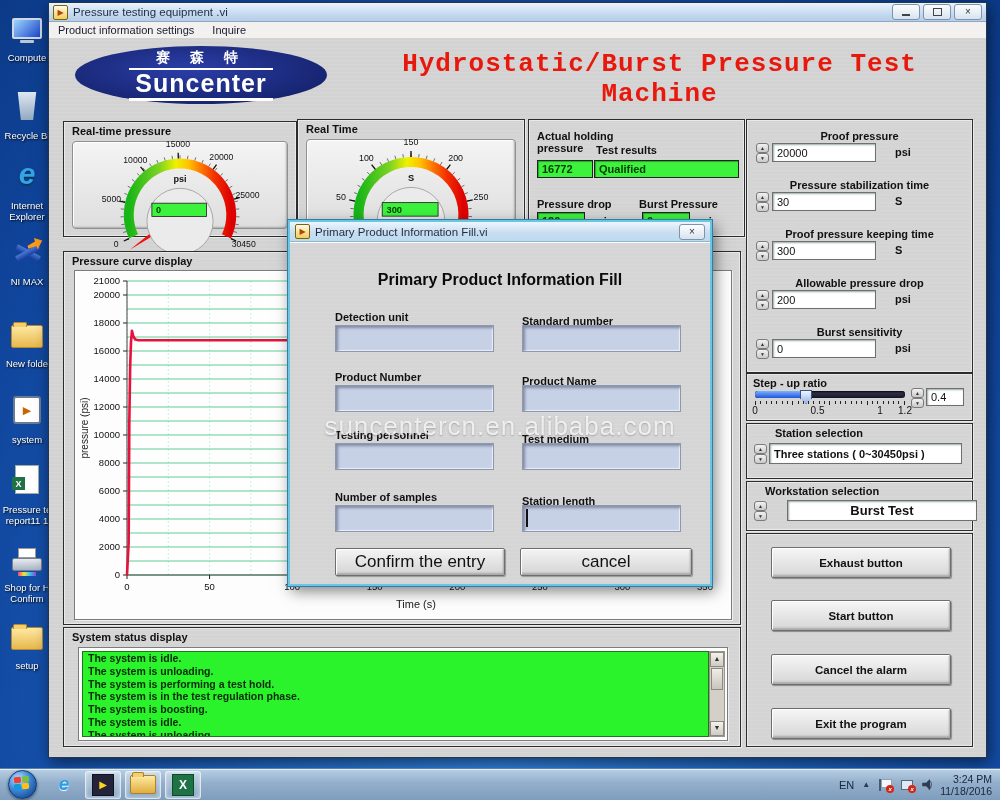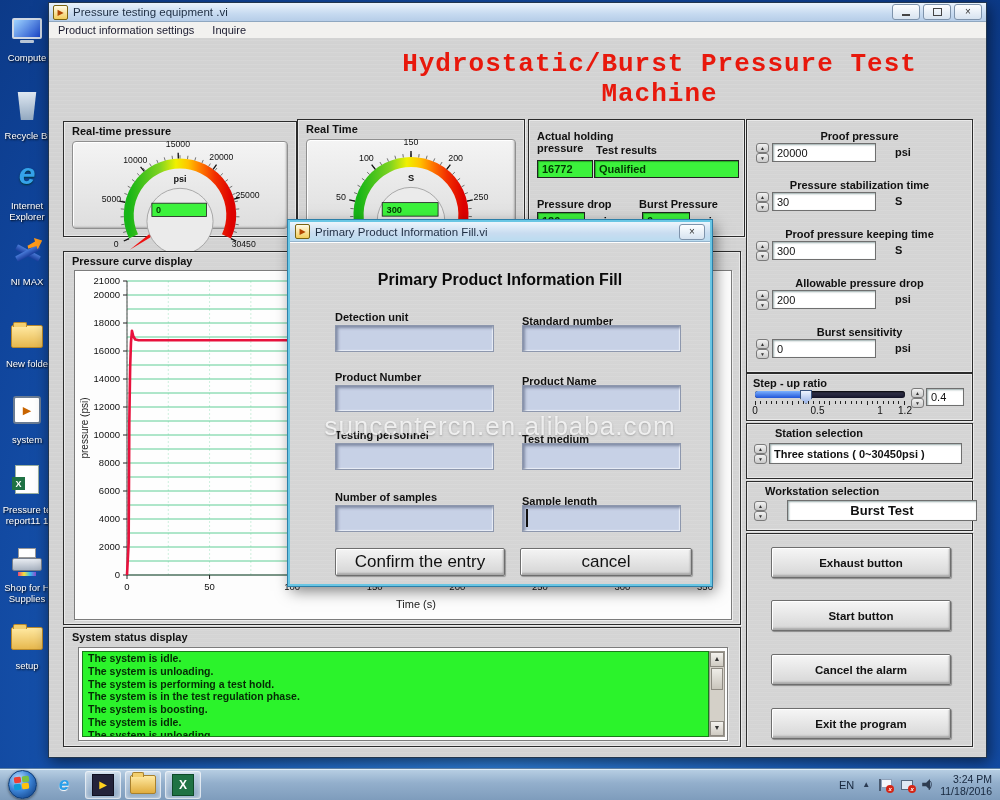--- a/index.html
+++ b/index.html
@@ -204,21 +204,21 @@
       <div class="dicon" style="top: 536px;">
         <div class="glyphwrap">
           <div class="g-printer">
             <div class="paper"></div>
             <div class="pbody"></div>
             <div class="ink"></div>
           </div>
         </div>
         <div class="dlabel">
           <div>Shop for H</div>
-          <div>Supplies</div>
+          <div>Confirm</div>
         </div>
       </div>
       <div class="dicon" style="top: 614px;">
         <div class="glyphwrap">
           <div class="g-folder"></div>
         </div>
         <div class="dlabel">
           <div>setup</div>
         </div>
       </div>
@@ -238,20 +238,24 @@
         <span class="wb">×</span>
       </span>
     </div>
     <div class="menubar" id="menubar">
         <span class="menuitem">Product information settings</span>
         <span class="menuitem">Inquire</span>
       </div>
 
     <div class="wbody">
       <div class="banner">
+        <div class="logo">
+          <div class="logo-cn">赛 森 特</div>
+          <div class="logo-en">Suncenter</div>
+        </div>
         <div class="headline">Hydrostatic/Burst Pressure Test Machine</div>
       </div>
 
       <div class="panel" id="gauge-panel-0" style="left:14px;top:83px;width:232px;height:114px;">
         <span class="ptitle">Real-time pressure</span>
         <div class="gaugebox"><svg id="gsvg0" viewBox="0 0 230 104" preserveAspectRatio="xMidYMid meet">
               <defs>
                 <linearGradient id="ggrad0" x1="0" y1="0" x2="1" y2="0">
                   <stop offset="0%" stop-color="#17b517"></stop>
                   <stop offset="30%" stop-color="#7ed321"></stop>
@@ -637,21 +641,21 @@
           <div class="dfield-label" style="left: 45px; top: 128px;">Product Number</div>
           <div class="dfield-box" style="left: 45px; top: 142px;"></div>
           <div class="dfield-label" style="left: 232px; top: 132px;">Product Name</div>
           <div class="dfield-box" style="left: 232px; top: 142px;"></div>
           <div class="dfield-label" style="left: 45px; top: 186px;">Testing personnel</div>
           <div class="dfield-box" style="left: 45px; top: 200px;"></div>
           <div class="dfield-label" style="left: 232px; top: 190px;">Test medium</div>
           <div class="dfield-box" style="left: 232px; top: 200px;"></div>
           <div class="dfield-label" style="left: 45px; top: 248px;">Number of samples</div>
           <div class="dfield-box" style="left: 45px; top: 262px;"></div>
-          <div class="dfield-label" style="left: 232px; top: 252px;">Sample length</div>
+          <div class="dfield-label" style="left: 232px; top: 252px;">Station length</div>
           <div class="dfield-box" style="left: 232px; top: 262px;">
             <i class="caret"></i>
           </div>
         </div>
       <div class="watermark">suncentercn.en.alibaba.com</div>
       <div class="dlg-btn" style="left:45px;top:305px;width:168px;">Confirm the entry</div>
       <div class="dlg-btn" style="left:230px;top:305px;width:170px;">cancel</div>
     </div>
   </div>
 

